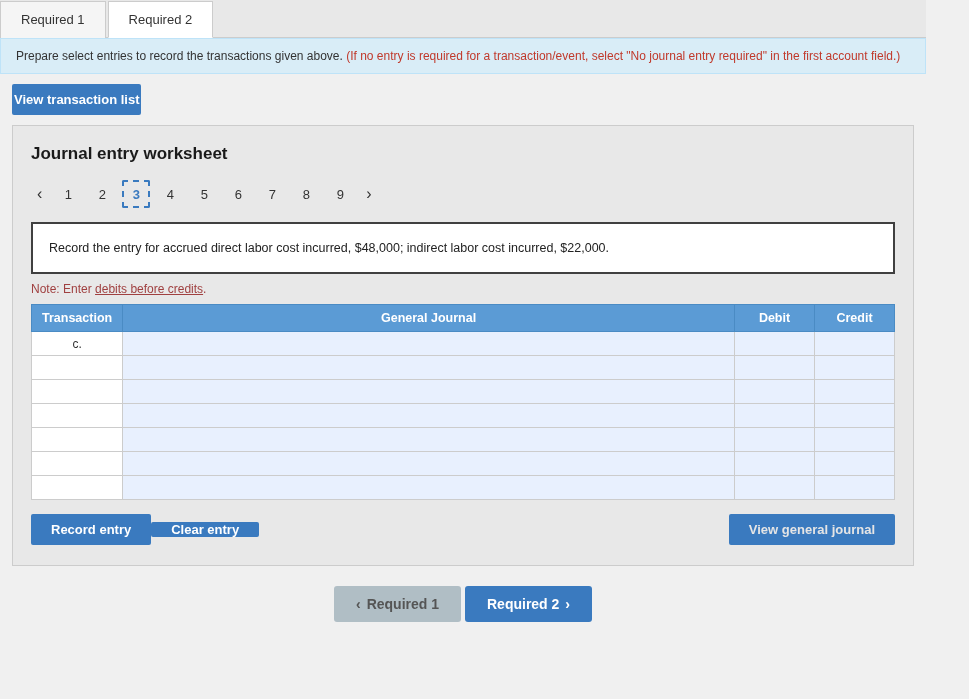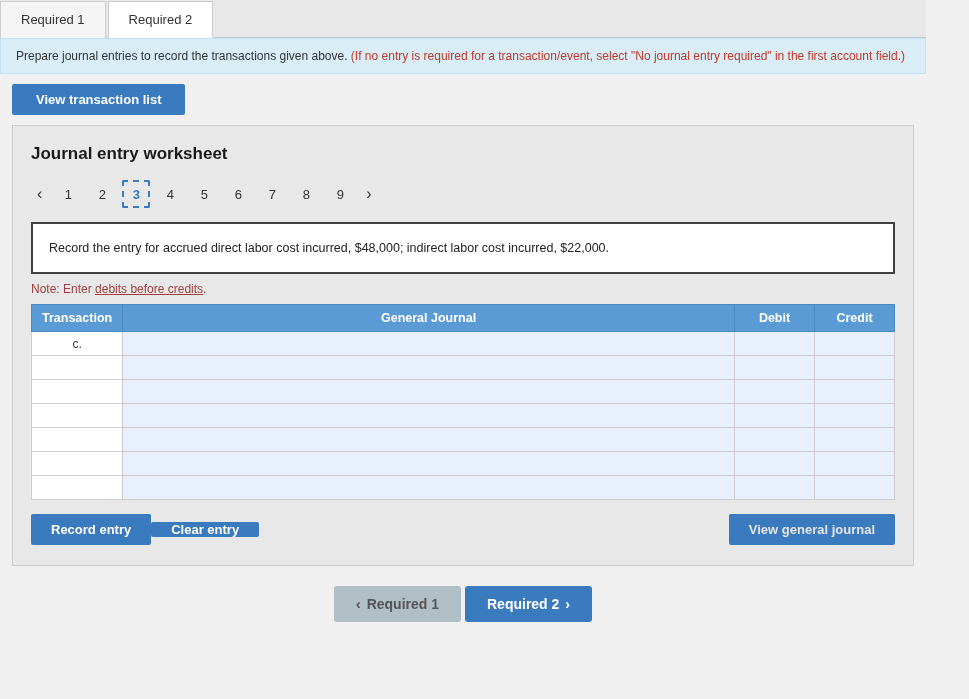--- a/index.html
+++ b/index.html
@@ -52,21 +52,21 @@
     }
     .info-banner .highlight {
       color: #c0392b;
     }
 
     
     .view-transaction-btn {
       background: #3a7abf;
       color: white;
       border: none;
-      padding: 8px 24px;
+      padding: 8px 2px;
       margin: 10px 12px;
       cursor: pointer;
       font-size: 13px;
       font-weight: bold;
       border-radius: 2px;
     }
 
     
     .worksheet-container {
       background: #e8e8e8;
@@ -267,21 +267,21 @@
     <div class="tab">
       <span>Required 1</span>
     </div>
     <div class="tab active">
       <span>Required 2</span>
     </div>
   </div>
 
   
   <div class="info-banner">
-    <span>Prepare journal entries to record the transactions given above. </span>
+    <span>Prepare select entries to record the transactions given above. </span>
     <span class="highlight">(If no entry is required for a transaction/event, select "No journal entry required" in the first account field.)</span>
   </div>
 
   
   <button class="view-transaction-btn">View transaction list</button>
 
   
   <div class="worksheet-container">
 
     <div class="worksheet-title">Journal entry worksheet</div>

